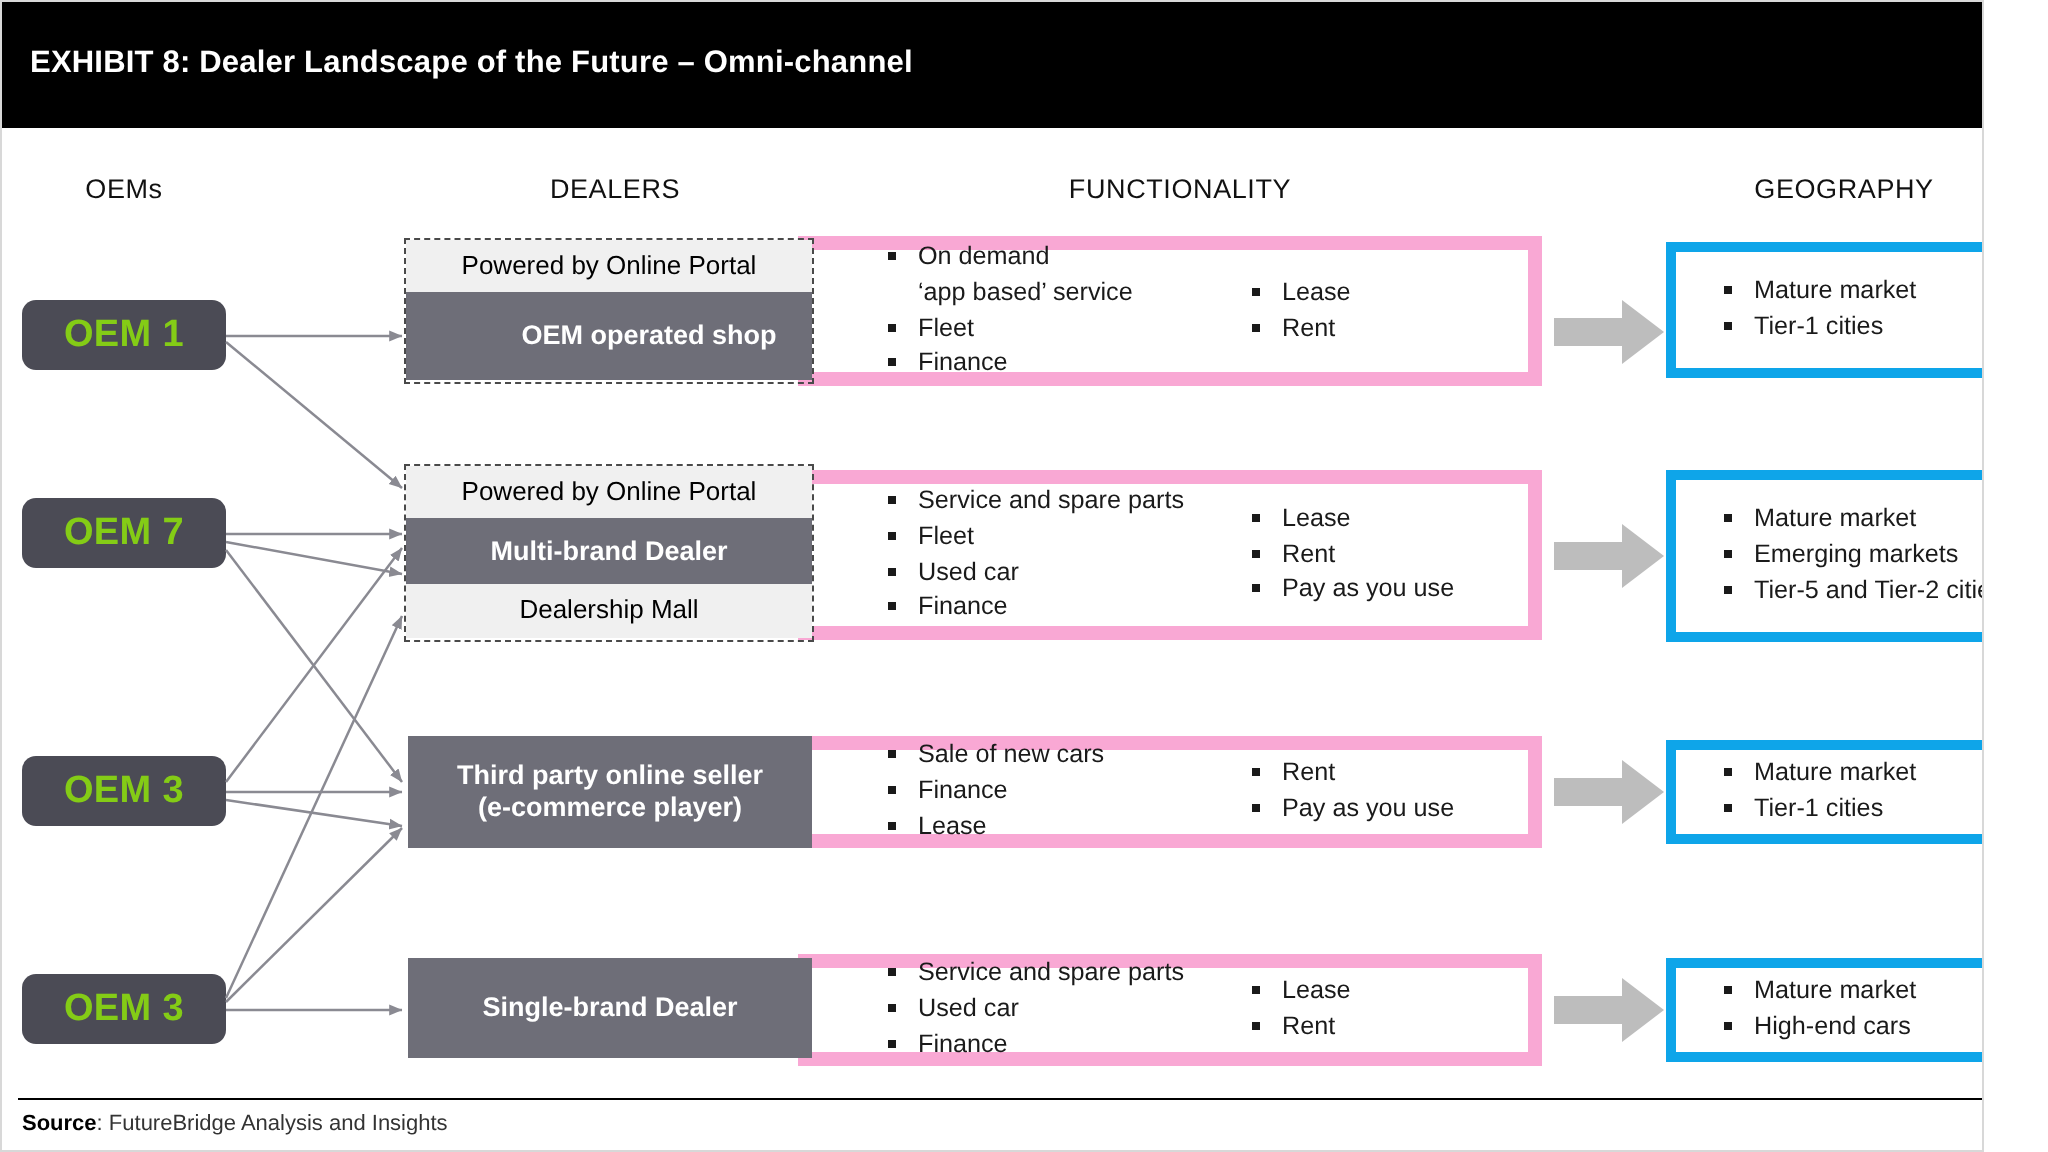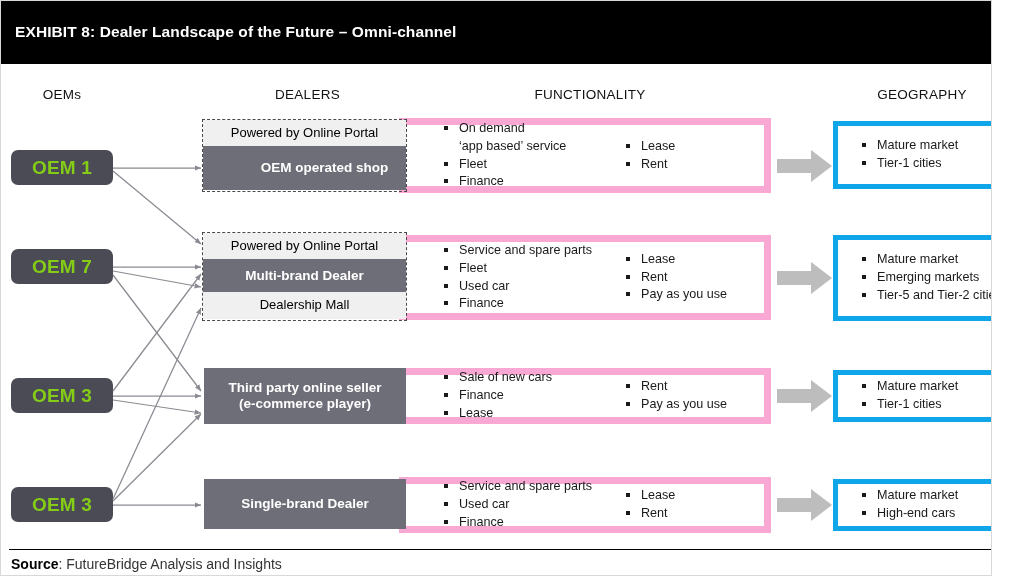--- a/index.html
+++ b/index.html
@@ -177,21 +177,21 @@
     left: 8px;
     top: 548px;
     width: 1008px;
     height: 1px;
     background: #000000;
   }
   #footer-text {
     position: absolute;
     left: 10px;
     top: 555px;
-    font-size: 14px;
+    font-size: 11px;
     color: #333333;
     white-space: nowrap;
   }
   #footer-text b { color: #000000; }
 </style>
 </head>
 <body>
 
 <div id="slide">
 

